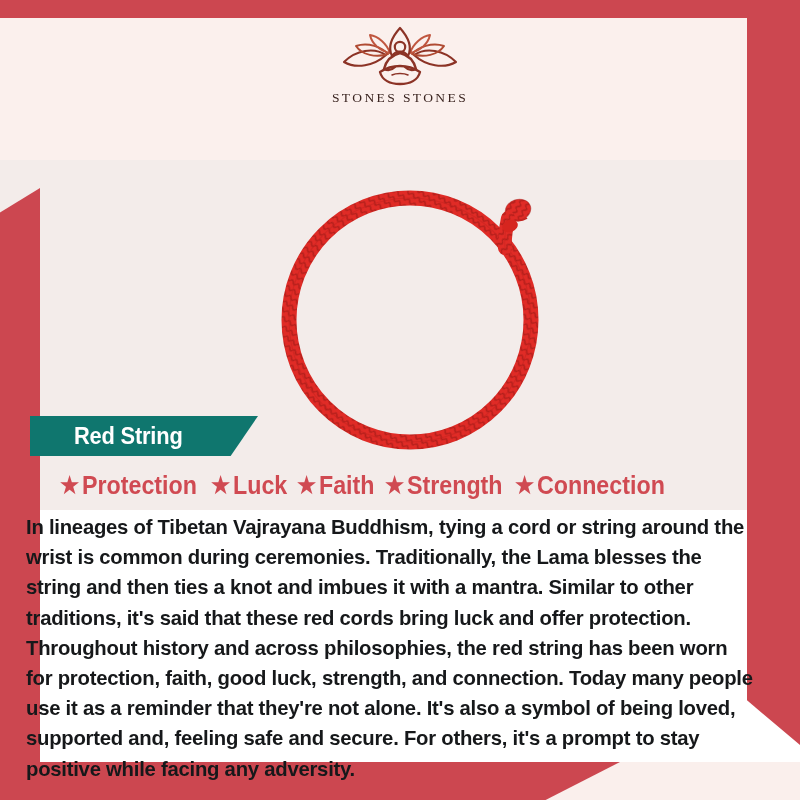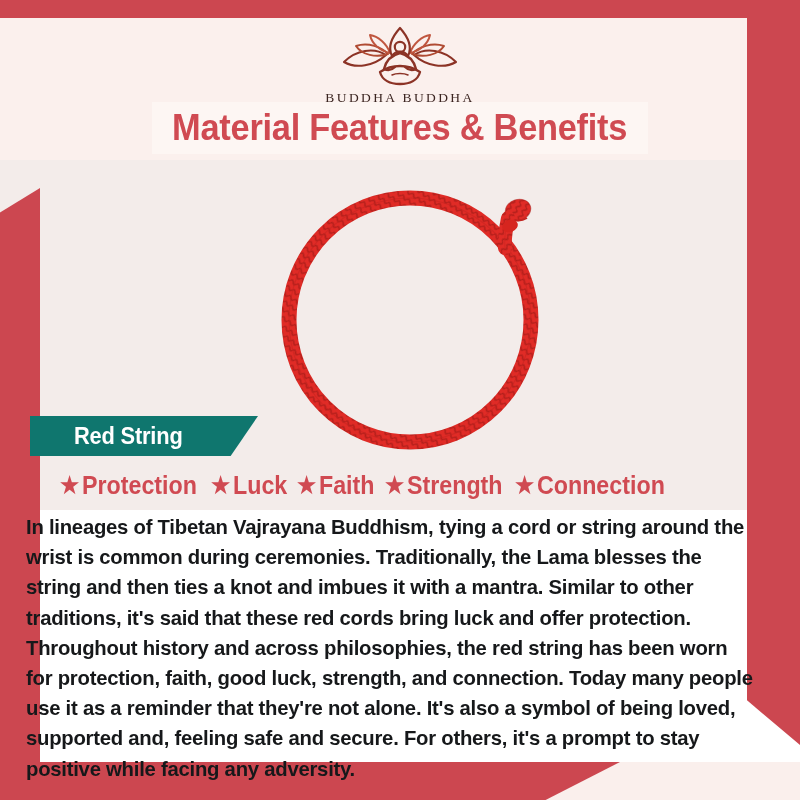--- a/index.html
+++ b/index.html
@@ -160,26 +160,23 @@
           <circle cx="70" cy="25" r="5.2" stroke="#8c3326" stroke-width="2.2"></circle>
 
           <path d="M70 31 C62 33 56 39 54 47 C58 49 62 48 65 45" stroke="#8c3326" stroke-width="2.4"></path>
           <path d="M70 31 C78 33 84 39 86 47 C82 49 78 48 75 45" stroke="#8c3326" stroke-width="2.4"></path>
 
           <path d="M50 50 C52 58 60 62 70 62 C80 62 88 58 90 50 C84 46 76 44 70 44 C64 44 56 46 50 50 Z" stroke="#8c3326" stroke-width="2.3"></path>
           <path d="M62 53 C66 51 74 51 78 53" stroke="#8c3326" stroke-width="1.6"></path>
         </g>
       </svg>
     </span>
-    <div class="logo-word">BUDDHA BUDDHA</div>
-  </div>
-
-  <div class="headline-plate">
-    <div class="headline">Material Features &amp; Benefits</div>
-  </div>
+    <div class="logo-word">STONES STONES</div>
+  </div>
+
 
   <div class="product">
     <svg viewBox="0 0 340 300" xmlns="http://www.w3.org/2000/svg">
       <defs>
         <pattern id="braid" width="7" height="7" patternUnits="userSpaceOnUse" patternTransform="rotate(35)">
           <rect width="7" height="7" fill="#e02b26"></rect>
           <path d="M0 3.5 Q1.75 0.6 3.5 3.5 Q5.25 6.4 7 3.5" stroke="#b31f1b" stroke-width="1.5" fill="none"></path>
         </pattern>
         <pattern id="braid2" width="7" height="7" patternUnits="userSpaceOnUse" patternTransform="rotate(-40)">
           <rect width="7" height="7" fill="#e02b26"></rect>

